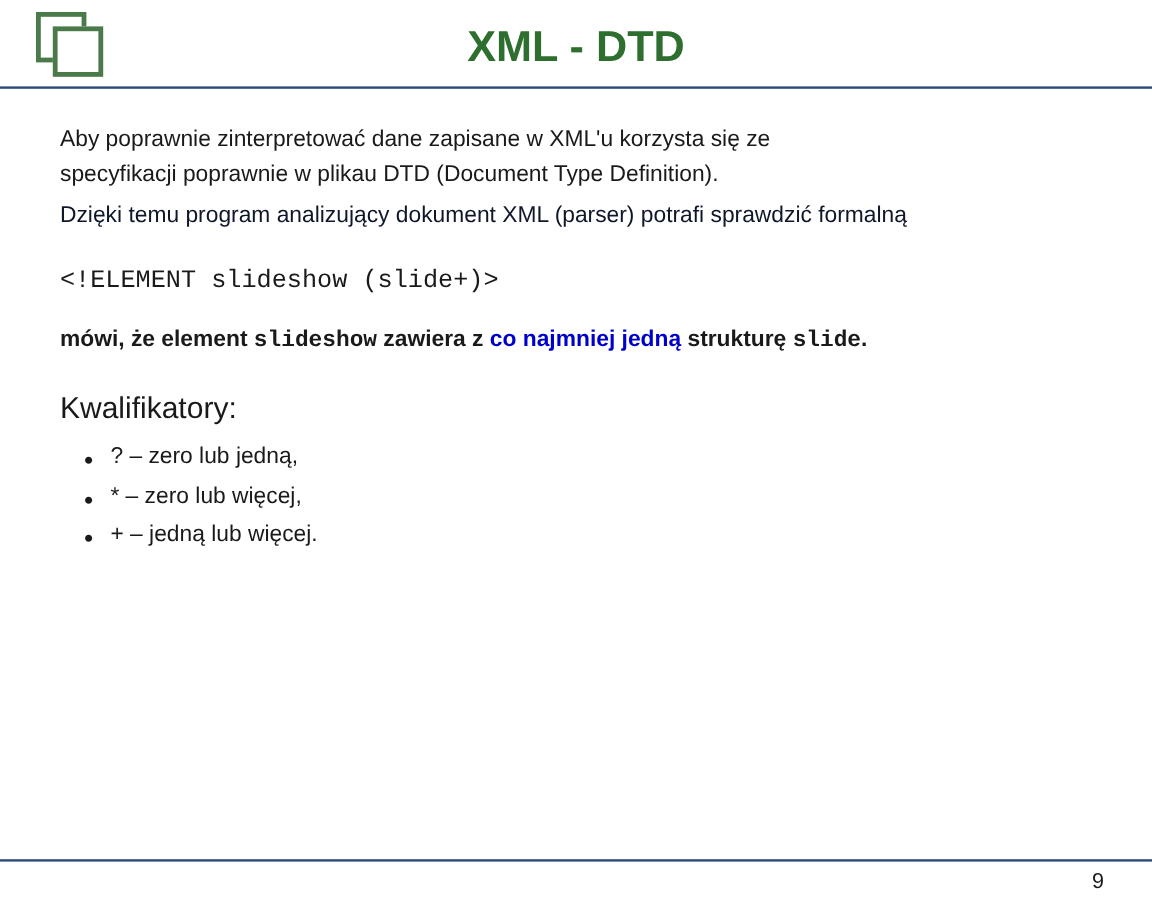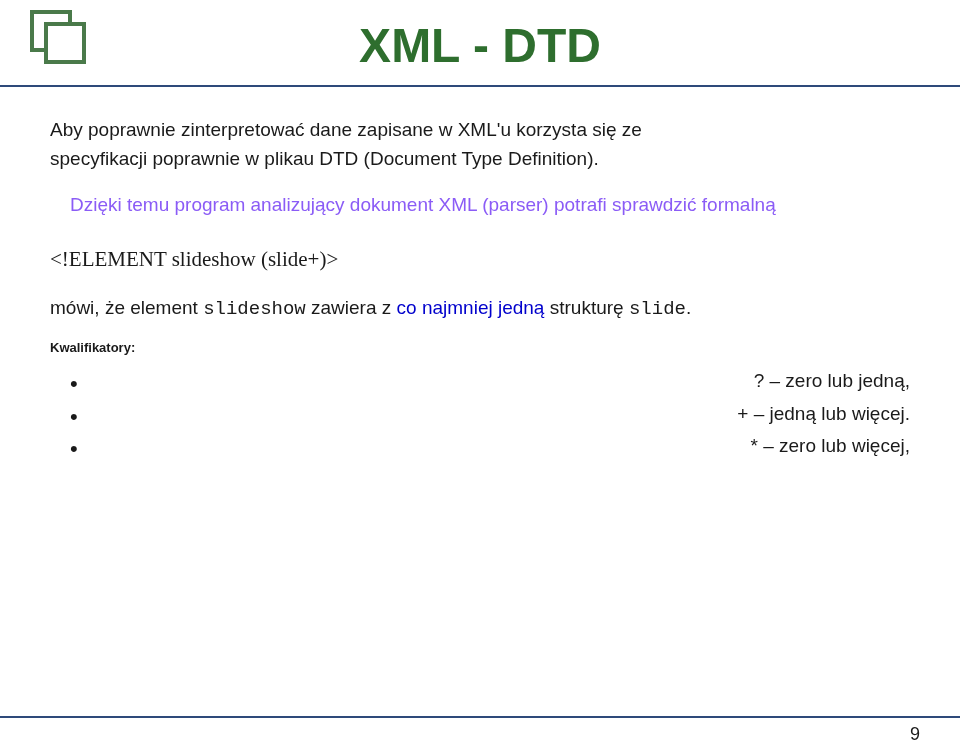--- a/index.html
+++ b/index.html
@@ -63,98 +63,97 @@
       width: 42px;
       height: 42px;
       border: 4px solid #4a7a4a;
       position: absolute;
       top: 12px;
       left: 14px;
       background: #ffffff;
     }
 
     .page-title {
-      font-size: 48px;
+      font-size: 36px;
       font-weight: bold;
       color: #2e6e2e;
       text-align: center;
       font-family: Arial, Helvetica, sans-serif;
     }
 
     
     .content {
       padding: 28px 50px 20px 50px;
       flex: 1;
       display: flex;
       flex-direction: column;
     }
 
     .intro-text {
       font-size: 19px;
       color: #1a1a1a;
       line-height: 1.55;
-      margin-bottom: 16px;
+      margin-bottom: 4px;
       font-family: Arial, Helvetica, sans-serif;
     }
 
     .italic {
     }
 
     .description-text {
       font-size: 19px;
-      color: #8b5cf6;
+      color: #0f172a;
       line-height: 1.55;
       margin-bottom: 16px;
-      margin-left: 20px;
     }
 
     .element-line {
       font-size: 19px;
       color: #1a1a1a;
       line-height: 1.6;
       margin-bottom: 4px;
     }
 
     .code {
       font-family: 'Courier New', Courier, monospace;
       font-size: 19px;
       color: #1a1a1a;
     }
 
     .code-block {
-      font-family: Liberation Serif, serif;
+      font-family: Liberation Mono, monospace;
       font-size: 21px;
       color: #1a1a1a;
       margin: 8px 0 12px 0;
       display: block;
     }
 
     .explains-text {
       font-size: 19px;
       color: #1a1a1a;
       line-height: 1.55;
-      margin-bottom: 16px;
+      margin-bottom: 28px;
+      font-weight: bold;
     }
 
     .highlight-blue {
       color: #0000cc;
     }
 
     .qualifiers-title {
-      font-size: 13px;
-      color: #1a1a1a;
-      font-weight: bold;
+      font-size: 25px;
+      color: #1a1a1a;
+      font-weight: normal;
       margin-bottom: 10px;
     }
 
     .bullet-list {
       list-style: none;
       margin-left: 20px;
       padding: 0;
-      text-align: right;
     }
 
     .bullet-list li {
       font-size: 19px;
       color: #1a1a1a;
       line-height: 1.7;
       position: relative;
       padding-left: 22px;
     }
 
@@ -216,24 +215,24 @@
     <p class="explains-text">
       <span>mówi, że element </span><code class="code">slideshow</code><span> zawiera z </span><span class="highlight-blue">co najmniej jedną</span><span> strukturę </span><code class="code">slide</code><span>.</span>
     </p>
 
     <p class="qualifiers-title">Kwalifikatory:</p>
     <ul class="bullet-list">
       <li>
         <span>? – zero lub jedną,</span>
       </li>
       <li>
-        <span>+ – jedną lub więcej.</span>
+        <span>* – zero lub więcej,</span>
       </li>
       <li>
-        <span>* – zero lub więcej,</span>
+        <span>+ – jedną lub więcej.</span>
       </li>
     </ul>
 
   </div>
 
   <div class="footer">
     <span class="page-number">9</span>
   </div>
 
 </div>

